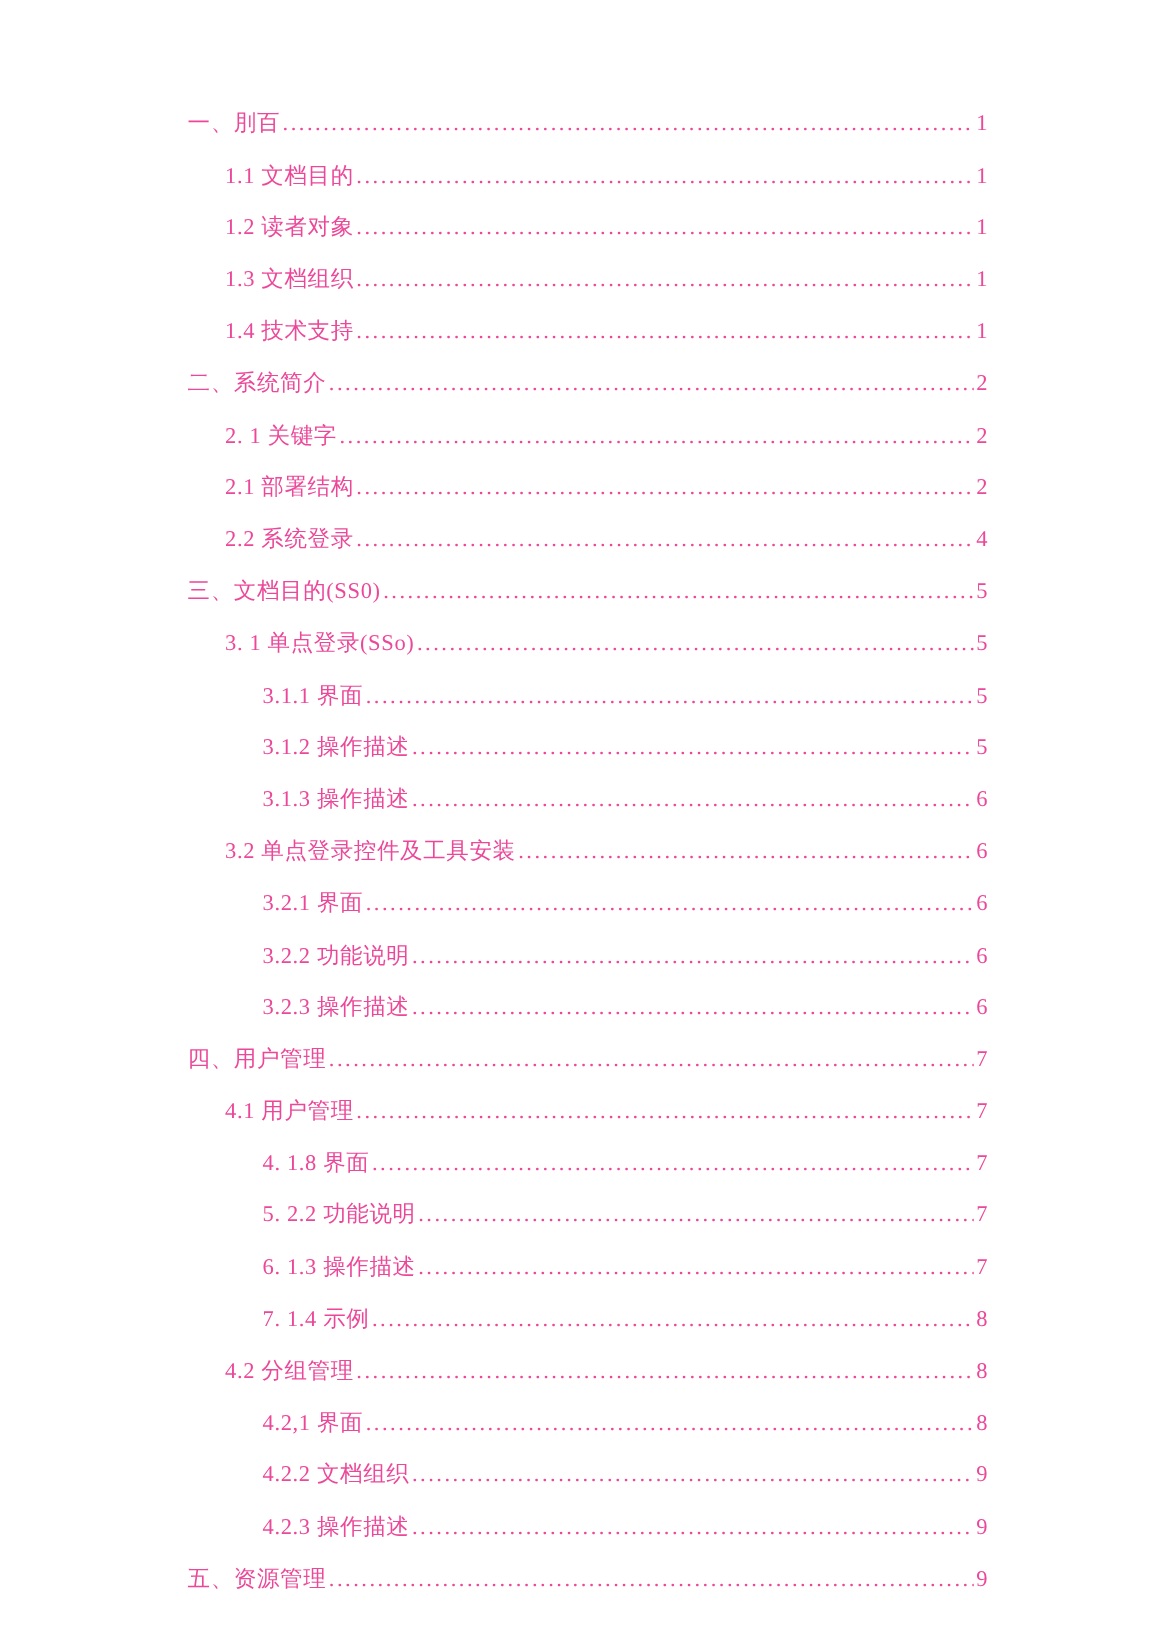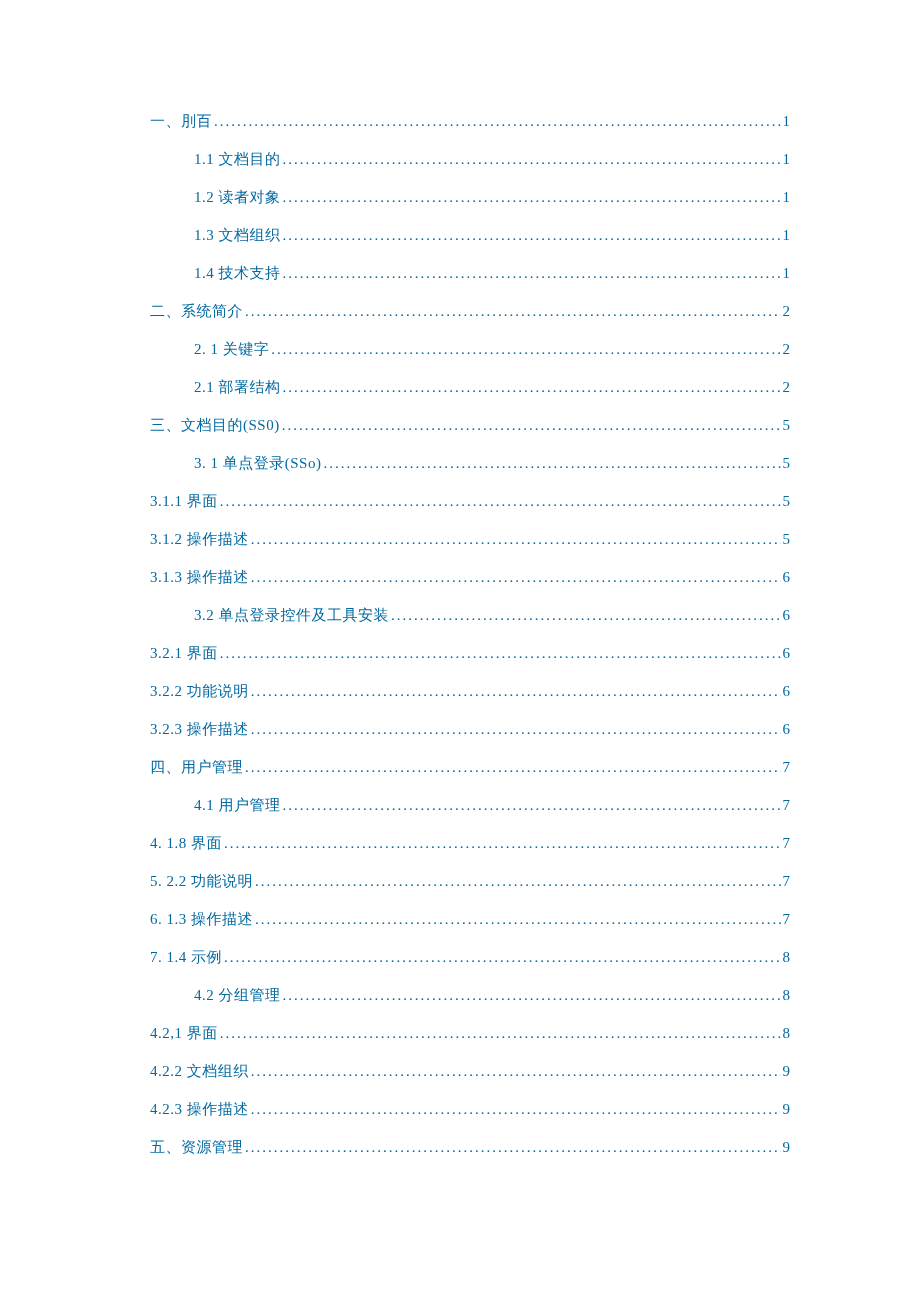--- a/index.html
+++ b/index.html
@@ -5,35 +5,35 @@
   html, body {
     margin: 0;
     padding: 0;
     background: #fff;
     width: 920px;
   }
   .page {
     width: 920px;
     min-height: 1301px;
     box-sizing: border-box;
-    padding: 112px 130px 0 150px;
+    padding: 88px 130px 0 150px;
     font-family: "SimSun", "Songti SC", serif;
-    color: #0369a1;
-    font-size: 15px;
+    color: #ec4899;
+    font-size: 18px;
   }
   .toc-line {
     display: flex;
     align-items: baseline;
     margin-bottom: 20px;
     line-height: 1.2;
     white-space: nowrap;
   }
   .lvl1 { margin-left: 0; }
-  .lvl2 { margin-left: 44px; }
-  .lvl3 { }
+  .lvl2 { margin-left: 30px; }
+  .lvl3 { margin-left: 60px; }
   .label { flex: 0 0 auto; letter-spacing: 0.5px; }
   .leader {
     flex: 1 1 auto;
     overflow: hidden;
     letter-spacing: 2px;
     font-family: "SimSun", serif;
     padding: 0 2px;
   }
   .leader::after {
     content: ".......................................................................................................................................................................................................";
@@ -80,20 +80,25 @@
       </div>
       <div class="toc-line lvl2">
         <span class="label">2.  1 关键字</span>
         <span class="leader"></span>
         <span class="pg">2</span>
       </div>
       <div class="toc-line lvl2">
         <span class="label">2.1  部署结构 </span>
         <span class="leader"></span>
         <span class="pg">2</span>
+      </div>
+      <div class="toc-line lvl2">
+        <span class="label">2.2  系统登录 </span>
+        <span class="leader"></span>
+        <span class="pg">4</span>
       </div>
       <div class="toc-line lvl1">
         <span class="label">三、文档目的(SS0)</span>
         <span class="leader"></span>
         <span class="pg">5</span>
       </div>
       <div class="toc-line lvl2">
         <span class="label">3.  1 单点登录(SSo)</span>
         <span class="leader"></span>
         <span class="pg">5</span>

